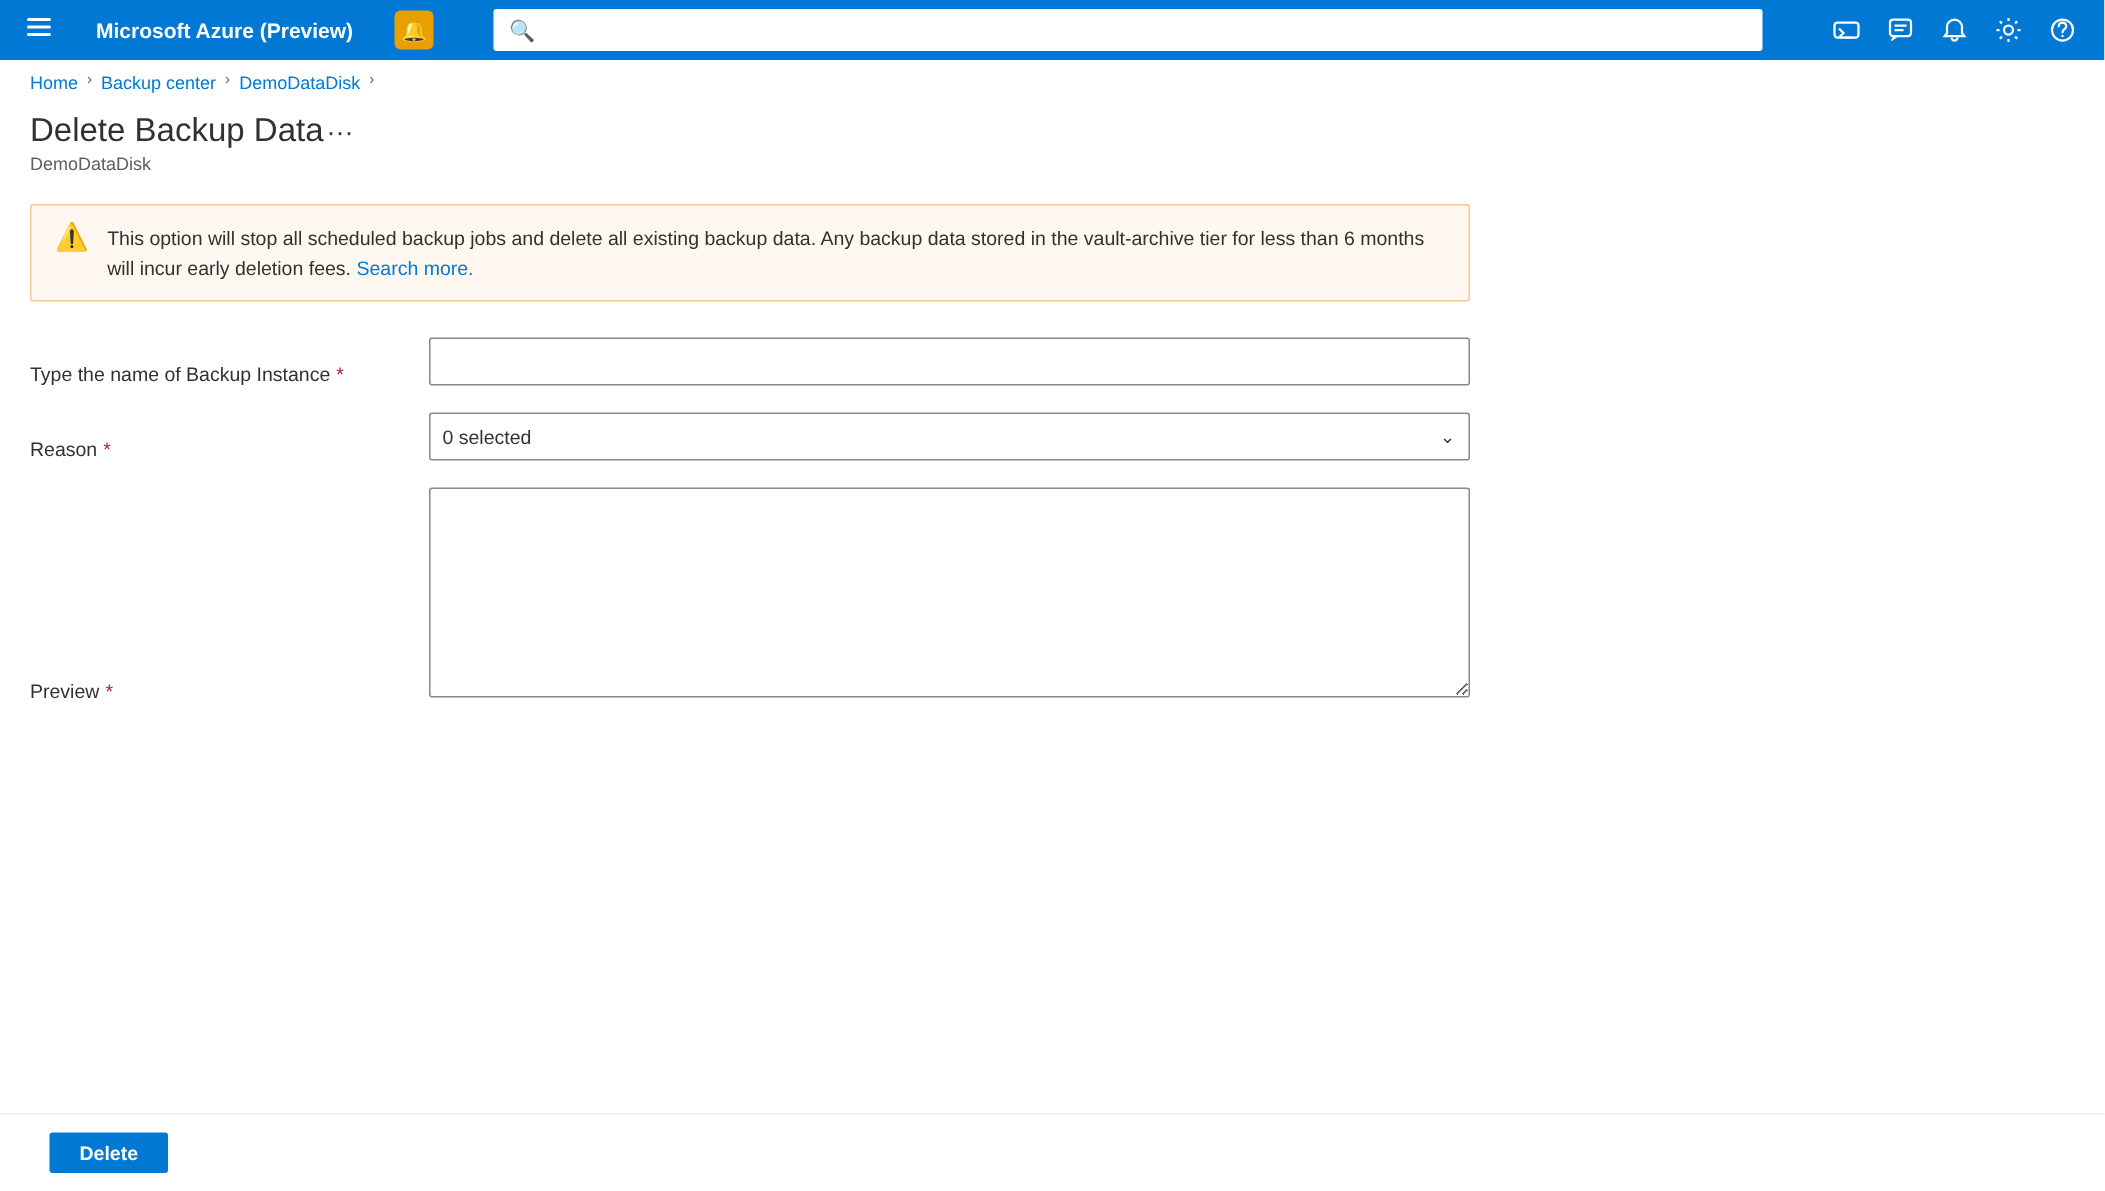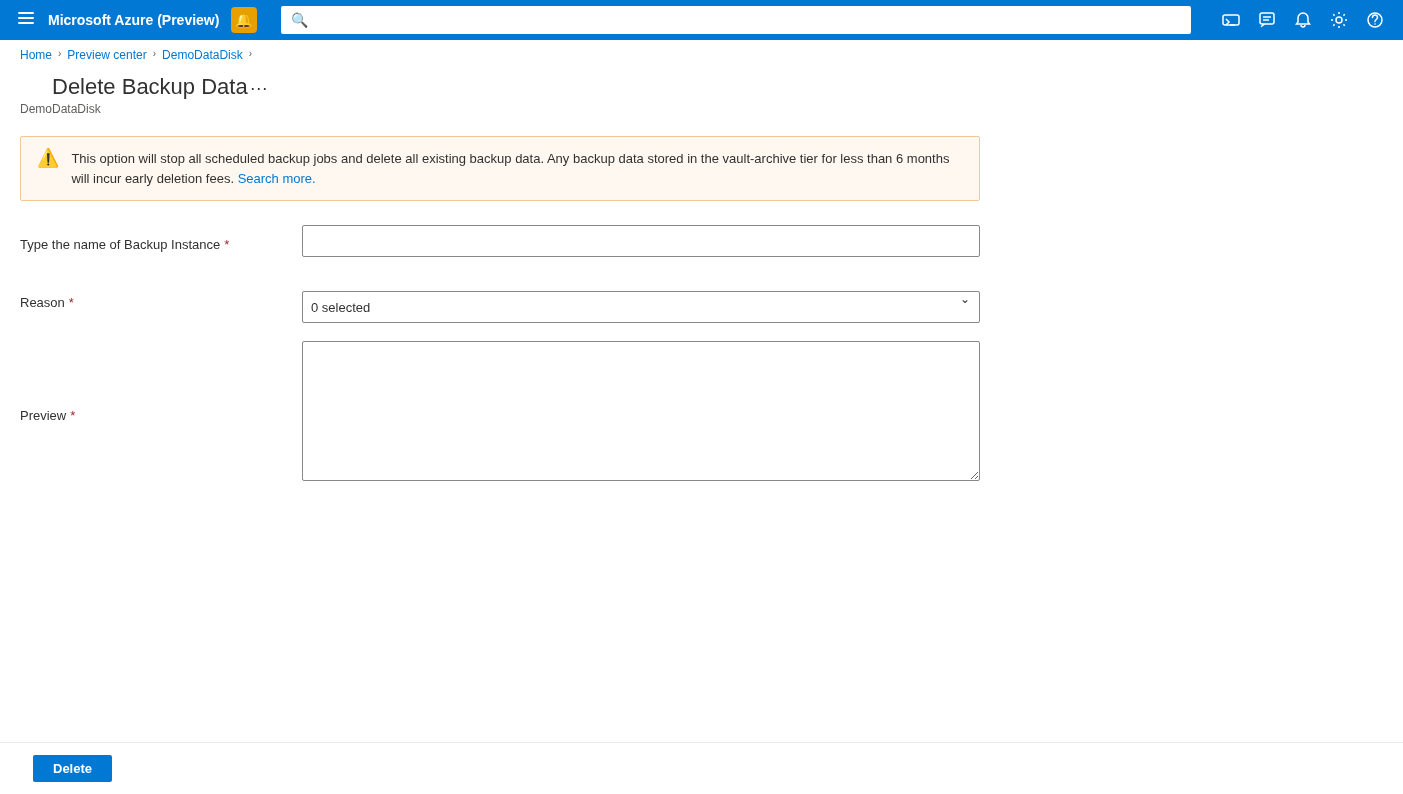--- a/index.html
+++ b/index.html
@@ -5,21 +5,21 @@
     * { box-sizing: border-box; margin: 0; padding: 0; }
     body { font-family: 'Segoe UI', Arial, sans-serif; font-size: 13px; background: #fff; color: #323130; }
 
     
     .topbar {
       background: #0078d4;
       height: 40px;
       display: flex;
       align-items: center;
       padding: 16px 12px;
-      gap: 8px;
+      gap: 24px;
     }
     .topbar-hamburger {
       color: #fff;
       font-size: 16px;
       cursor: pointer;
       padding: 4px 6px;
     }
     .topbar-title {
       color: #fff;
       font-size: 14px;
@@ -96,21 +96,20 @@
     }
 
     
     .page-header {
       padding: 4px 20px 12px 20px;
     }
     .page-title-row {
       display: flex;
       align-items: center;
       gap: 2px;
-      margin-left: 32px;
     }
     .page-title {
       font-size: 22px;
       font-weight: 300;
       color: #323130;
       line-height: 1.2;
     }
     .page-menu-icon {
       color: #323130;
       font-size: 18px;
@@ -157,22 +156,22 @@
     }
 
     
     .form-section {
       display: flex;
       flex-direction: column;
       gap: 18px;
     }
     .form-row {
       display: flex;
-      align-items: center;
-      gap: 32px;
+      align-items: flex-end;
+      gap: 16px;
     }
     .form-label {
       width: 250px;
       flex: 0 0 250px;
       font-size: 13px;
       color: #323130;
       padding-top: 6px;
       display: flex;
       align-items: center;
       gap: 4px;
@@ -204,21 +203,20 @@
       height: 32px;
       border: 1px solid #8a8886;
       border-radius: 2px;
       padding: 0 32px 0 8px;
       font-size: 13px;
       outline: none;
       color: #323130;
       background: #fff;
       appearance: none;
       cursor: pointer;
-      margin-top: 16px;
     }
     .select-chevron {
       position: absolute;
       right: 10px;
       top: 50%;
       transform: translateY(-50%);
       pointer-events: none;
       color: #323130;
       font-size: 12px;
     }
@@ -314,21 +312,21 @@
         <path d="M6.5 6.5a2.5 2.5 0 0 1 5 0c0 2-2.5 2-2.5 4" stroke="white" stroke-width="1.5" fill="none" stroke-linecap="round"></path>
         <circle cx="9" cy="13" r="0.8" fill="white"></circle>
       </svg>
     </div>
   </div>
 </div>
 
 <div class="breadcrumb">
   <a class="breadcrumb-item">Home</a>
   <span class="breadcrumb-separator">›</span>
-  <a class="breadcrumb-item">Preview center</a>
+  <a class="breadcrumb-item">Backup center</a>
   <span class="breadcrumb-separator">›</span>
   <a class="breadcrumb-item">DemoDataDisk</a>
   <span class="breadcrumb-separator">›</span>
 </div>
 
 <div class="page-header">
   <div class="page-title-row">
     <h1 class="page-title">Delete Backup Data</h1>
     <span class="page-menu-icon">···</span>
   </div>

